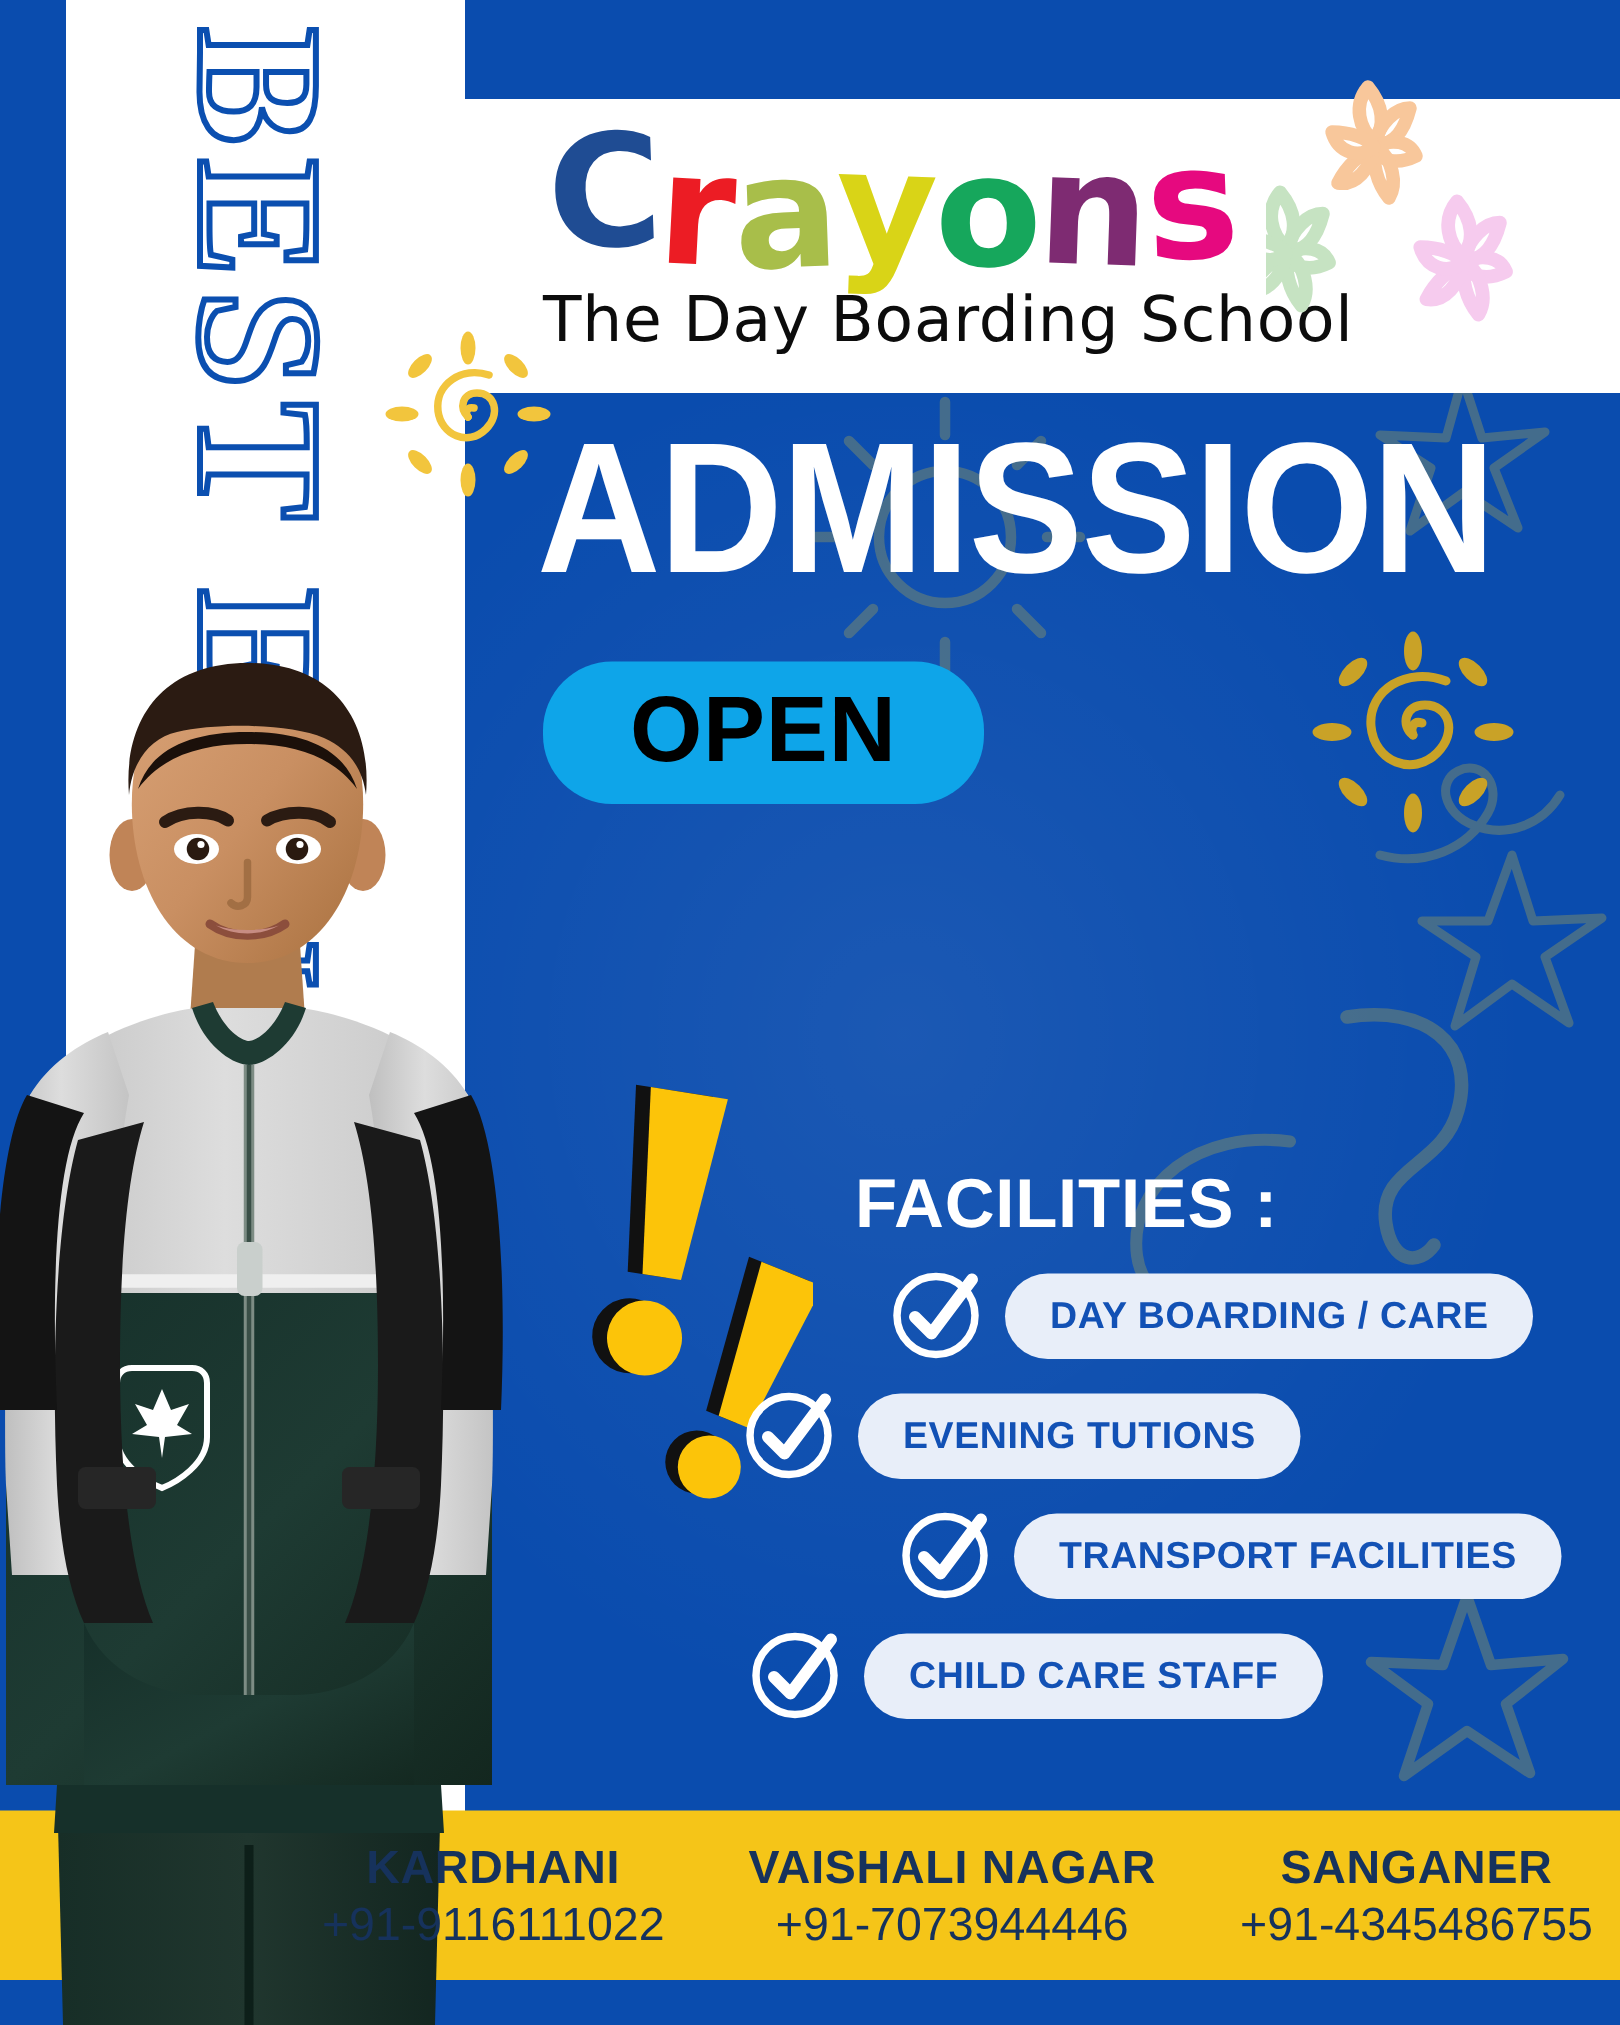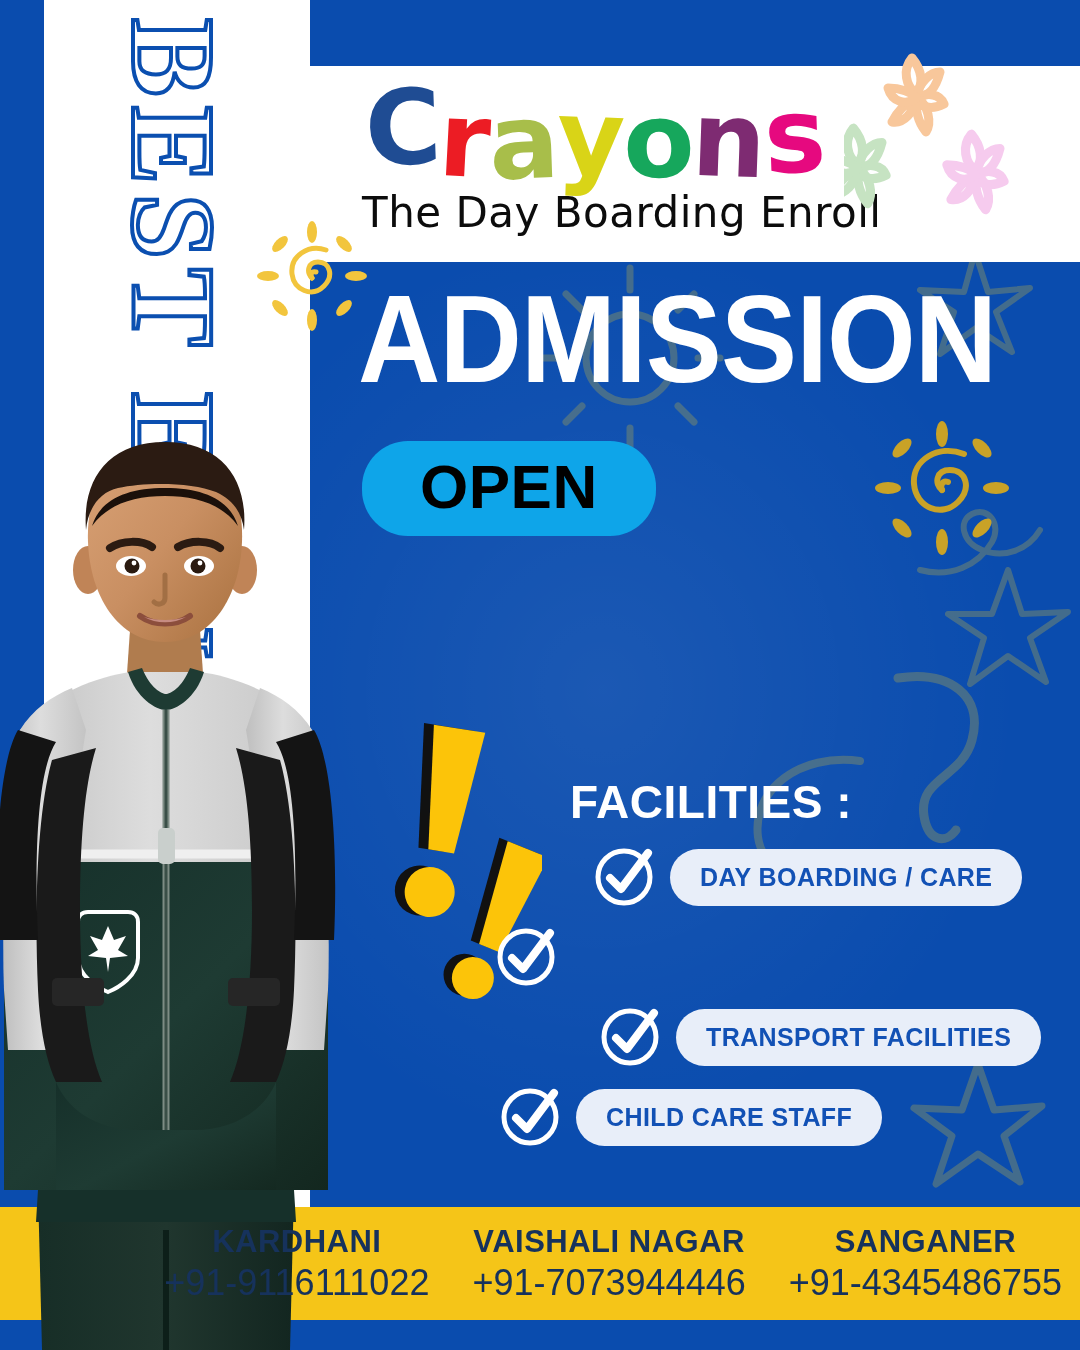--- a/index.html
+++ b/index.html
@@ -102,24 +102,24 @@
   }
   .fr0{margin-left:112px;}
   .fr1{margin-left:14px;}
   .fr2{margin-left:118px;}
   .fr3{margin-left:18px;}
 
   
   .footer-yellow{position:absolute;left:0;top:1207px;width:1080px;height:113px;background:#F5C518;z-index:4;}
   .footer-bottom-blue{position:absolute;left:0;top:1320px;width:1080px;height:30px;background:#0A4CAE;z-index:4;}
   .footer-inner{position:absolute;left:0;top:1207px;width:1080px;height:113px;z-index:6;
-    display:flex;justify-content:flex-end;align-items:center;gap:43px;padding-right:18px;box-sizing:border-box;}
+    display:flex;justify-content:flex-end;align-items:center;gap:56px;padding-right:18px;box-sizing:border-box;}
   .loc{text-align:center;font-family:"Liberation Sans", sans-serif;}
   .loc-name{font-size:31px;font-weight:700;color:#16325C;letter-spacing:.5px;}
-  .loc-phone{font-size:36px;font-weight:400;color:#16325C;letter-spacing:0px;margin-top:2px;}
+  .loc-phone{font-size:31px;font-weight:400;color:#16325C;letter-spacing:0px;margin-top:2px;}
 
   
   .boy{position:absolute;left:-40px;top:430px;width:430px;height:920px;z-index:5;}
 </style>
 </head>
 <body>
 
 <div class="stage">
 
   <div class="main-blue"></div>
@@ -197,21 +197,21 @@
       <ellipse cx="110" cy="30" rx="12" ry="6" transform="rotate(45 110 30)"></ellipse>
       <ellipse cx="30" cy="110" rx="12" ry="6" transform="rotate(45 30 110)"></ellipse>
       <ellipse cx="110" cy="110" rx="12" ry="6" transform="rotate(-45 110 110)"></ellipse>
     </g>
   </svg>
 
   <div class="logo-wrap">
     <div class="logo-word">
       <span class="l1" style="color: rgb(31, 76, 147);">C</span><span class="l2" style="color: rgb(236, 28, 36);">r</span><span class="l3" style="color: rgb(168, 190, 74);">a</span><span class="l4" style="color: rgb(217, 212, 23);">y</span><span class="l5" style="color: rgb(22, 167, 92);">o</span><span class="l6" style="color: rgb(126, 43, 114);">n</span><span class="l7" style="color: rgb(230, 9, 127);">s</span>
     </div>
-    <div class="logo-tag">The Day Boarding Enroll</div>
+    <div class="logo-tag">The Day Boarding School</div>
 
     <svg class="doodle-flowers" width="230" height="200" viewBox="0 0 230 200">
       <g fill="none" stroke="#F8C79B" stroke-width="9" stroke-linejoin="round">
         <path d="M68 10 C 78 22, 80 36, 72 46 C 62 38, 58 22, 68 10 Z"></path>
         <path d="M96 24 C 92 40, 84 50, 72 48 C 76 34, 86 24, 96 24 Z"></path>
         <path d="M100 56 C 88 62, 76 60, 72 50 C 84 44, 96 46, 100 56 Z"></path>
         <path d="M82 84 C 74 74, 70 60, 74 50 C 84 58, 88 74, 82 84 Z"></path>
         <path d="M48 74 C 54 62, 64 54, 72 50 C 70 64, 60 76, 48 74 Z"></path>
         <path d="M44 40 C 56 40, 68 44, 72 50 C 62 58, 48 54, 44 40 Z"></path>
       </g>
@@ -264,20 +264,21 @@
         <path d="M18 33 L29 44 L56 8" fill="none" stroke="#FFFFFF" stroke-width="8" stroke-linecap="round" stroke-linejoin="round"></path>
       </svg>
       <div class="fac-pill">DAY BOARDING / CARE</div>
     </div>
 
     <div class="fac-row fr1">
       <svg class="fac-check" viewBox="0 0 64 64">
         <circle cx="32" cy="32" r="26" fill="none" stroke="#FFFFFF" stroke-width="5"></circle>
         <path d="M18 33 L29 44 L56 8" fill="none" stroke="#FFFFFF" stroke-width="8" stroke-linecap="round" stroke-linejoin="round"></path>
       </svg>
+      <div class="fac-pill">EVENING TUTIONS</div>
     </div>
 
     <div class="fac-row fr2">
       <svg class="fac-check" viewBox="0 0 64 64">
         <circle cx="32" cy="32" r="26" fill="none" stroke="#FFFFFF" stroke-width="5"></circle>
         <path d="M18 33 L29 44 L56 8" fill="none" stroke="#FFFFFF" stroke-width="8" stroke-linecap="round" stroke-linejoin="round"></path>
       </svg>
       <div class="fac-pill">TRANSPORT FACILITIES</div>
     </div>
 

